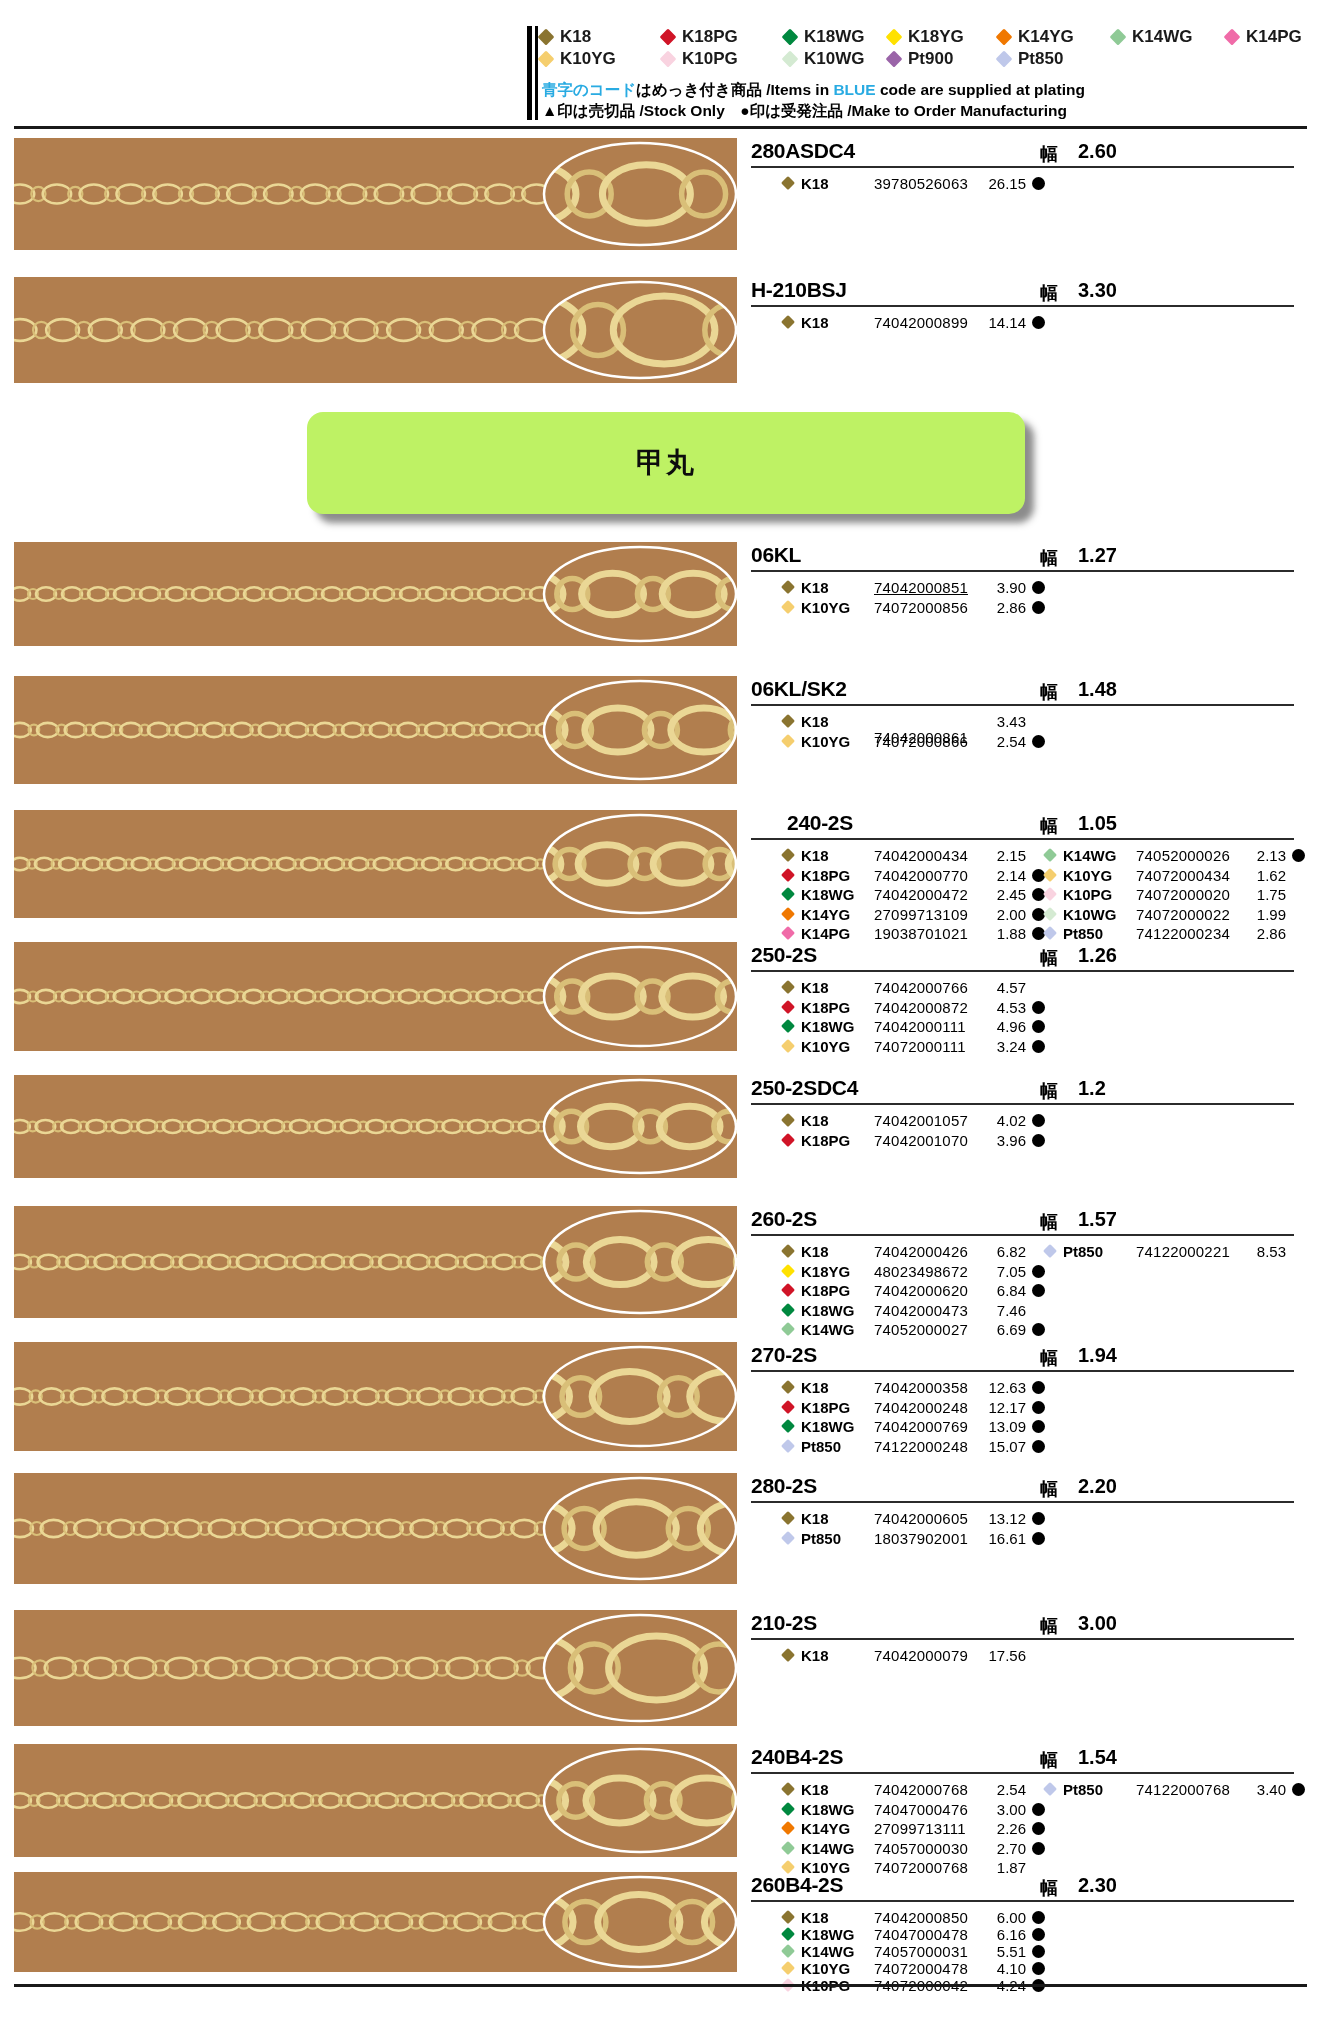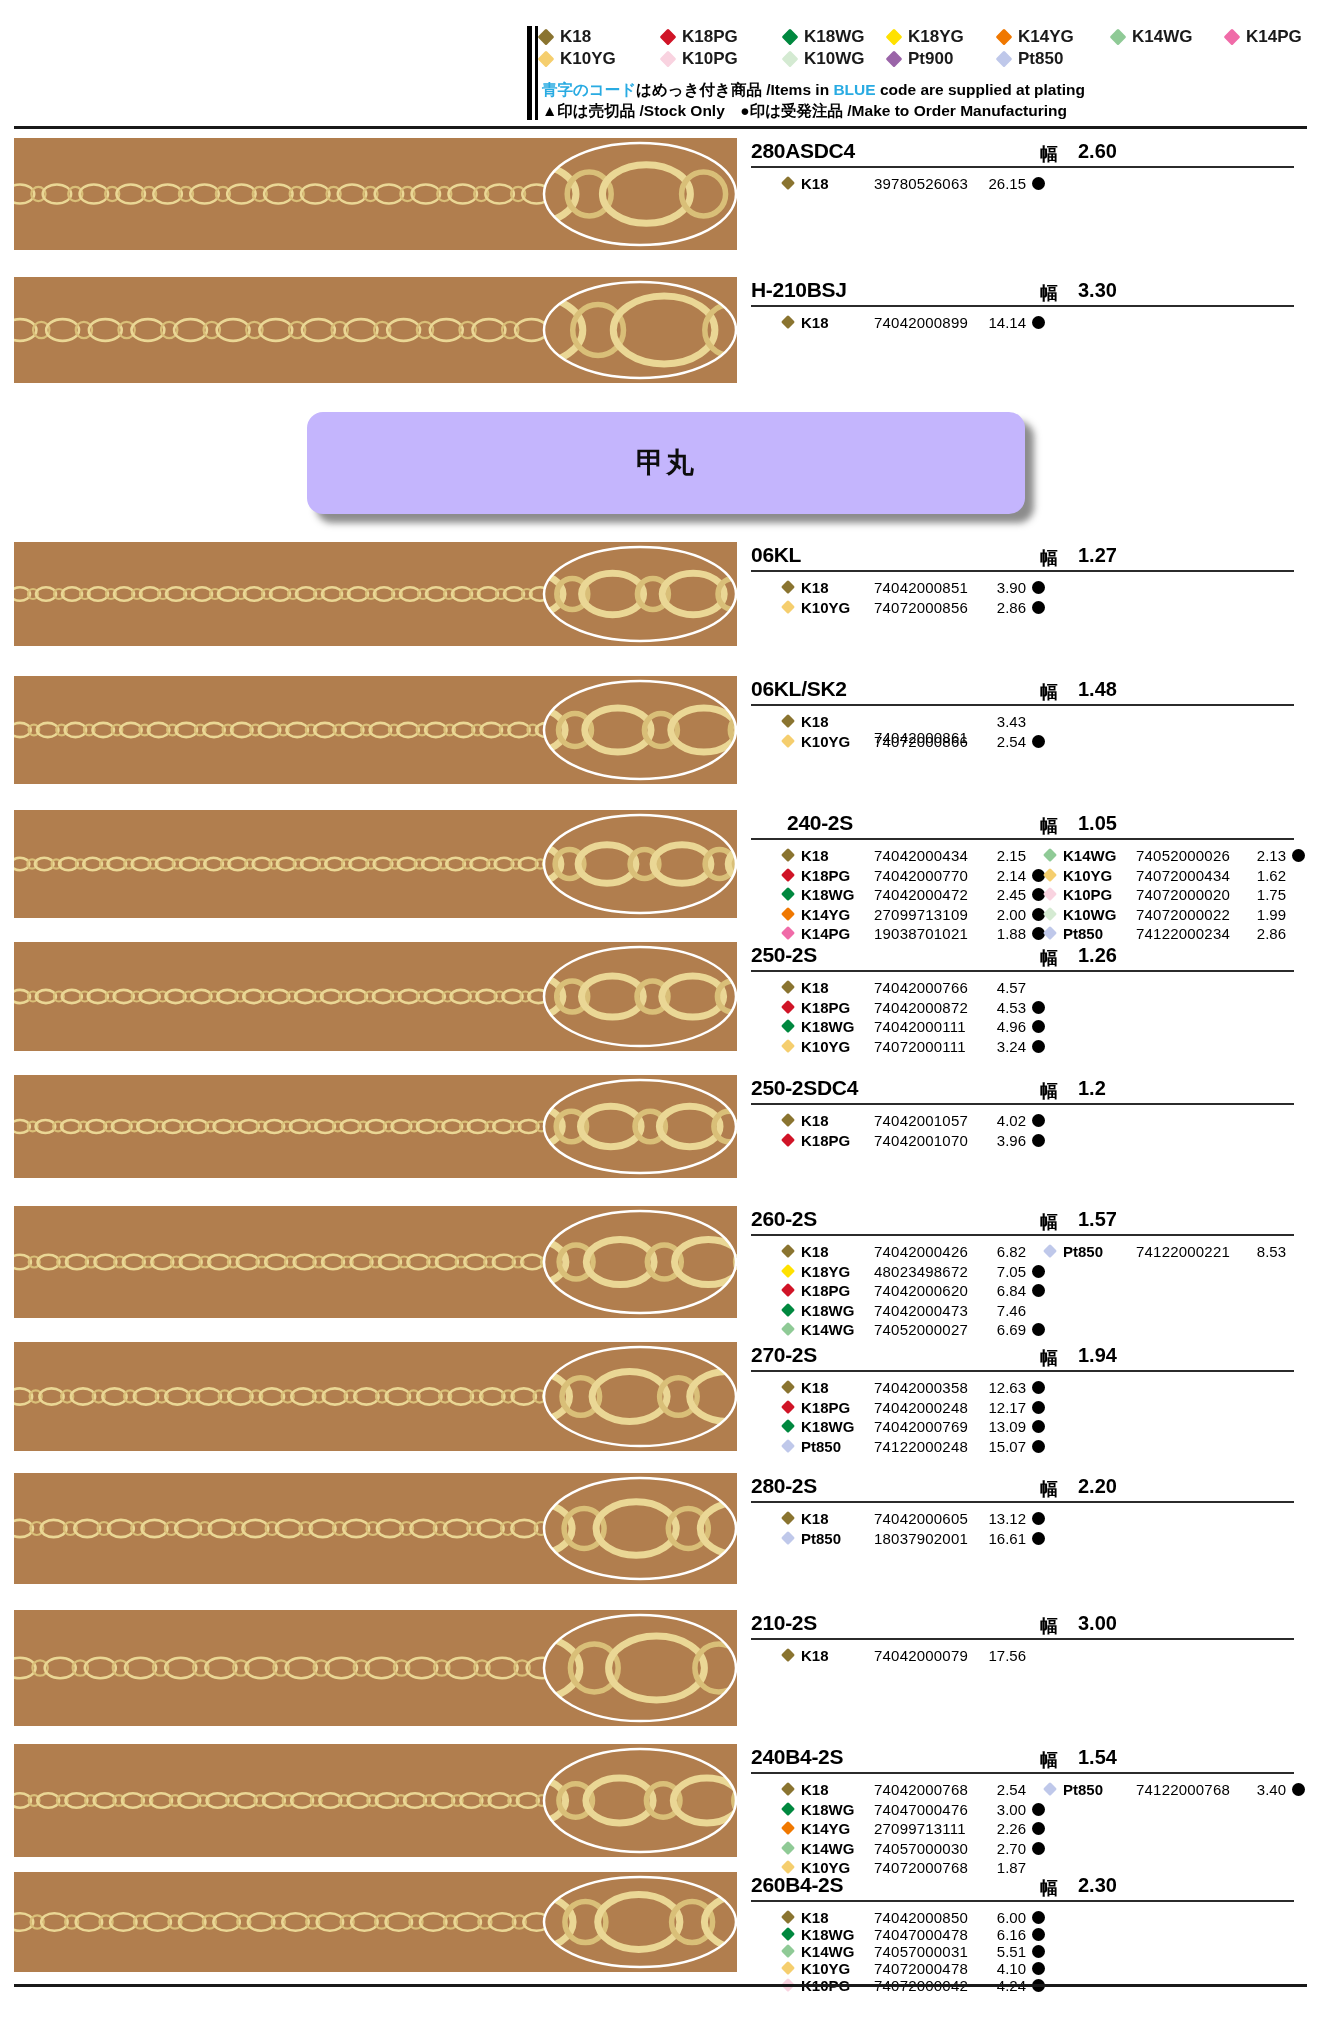--- a/index.html
+++ b/index.html
@@ -11,21 +11,21 @@
   .vbar .b2{position:absolute;left:8px;top:0;width:3px;height:100%;background:#000;}
   .legend-item{position:absolute;display:flex;align-items:center;gap:8px;
                font-size:17px;font-weight:700;color:#1a1a1a;white-space:nowrap;}
   .dia{display:inline-block;transform:rotate(45deg);border-radius:1.5px;}
   .dia-lg{width:12px;height:12px;}
   .dia-sm{width:10px;height:10px;}
   .note{position:absolute;font-size:15.5px;font-weight:700;white-space:nowrap;color:#000;}
   .blue{color:#29abe2;}
   .toprule{position:absolute;left:14px;top:126px;width:1293px;height:3px;background:#191919;}
   .botrule{position:absolute;left:14px;top:1984px;width:1293px;height:3px;background:#191919;}
-  .banner{position:absolute;left:307px;top:412px;width:718px;height:102px;background:#c4b5fd;
+  .banner{position:absolute;left:307px;top:412px;width:718px;height:102px;background:#bef264;
           border-radius:16px;box-shadow:9px 9px 7px rgba(45,45,45,.55);
           display:flex;align-items:center;justify-content:center;
           font-size:28px;font-weight:800;color:#0d0d0d;letter-spacing:2px;}
   .photo{position:absolute;left:14px;width:723px;}
   .ptitle{position:absolute;left:751px;font-size:21px;font-weight:700;letter-spacing:-.3px;white-space:nowrap;}
   .wlab{position:absolute;left:1040px;font-size:18px;font-weight:700;}
   .wval{position:absolute;left:1078px;font-size:20px;font-weight:700;}
   .underline{position:absolute;left:751px;width:543px;height:2px;background:#2b2b2b;}
   .mrow{position:absolute;height:18px;font-size:15px;white-space:nowrap;}
   .mdia{position:absolute;top:3px;}
@@ -312,21 +312,21 @@
             </g>
             <ellipse cx="626" cy="52" rx="96" ry="47" fill="none" stroke="#ffffff" stroke-width="2.5"></ellipse>
           </svg></div>
         <div class="ptitle" style="top: 543px;">06KL</div>
         <div class="wlab" style="top: 546px;">幅</div>
         <div class="wval" style="top: 544px;">1.27</div>
         <div class="underline" style="top: 570px;"></div>
         <div class="mrow" style="left: 0px; top: 579px; width: 1321px;">
           <div class="dia dia-sm mdia" style="left: 783px; background: rgb(138, 116, 48);"></div>
           <div class="mlabel" style="left: 801px;">K18</div>
-          <div class="mcode" style="left: 874px;">74042000851</div>
+          <div class="mcode" style="left: 874px; text-decoration: underline;">74042000851</div>
           <div class="mval" style="left: 930px; width: 96px;">3.90</div>
           <div class="mdot" style="left: 1032px;"></div>
         </div>
         <div class="mrow" style="left: 0px; top: 598.5px; width: 1321px;">
           <div class="dia dia-sm mdia" style="left: 783px; background: rgb(245, 206, 110);"></div>
           <div class="mlabel" style="left: 801px;">K10YG</div>
           <div class="mcode" style="left: 874px;">74072000856</div>
           <div class="mval" style="left: 930px; width: 96px;">2.86</div>
           <div class="mdot" style="left: 1032px;"></div>
         </div>

